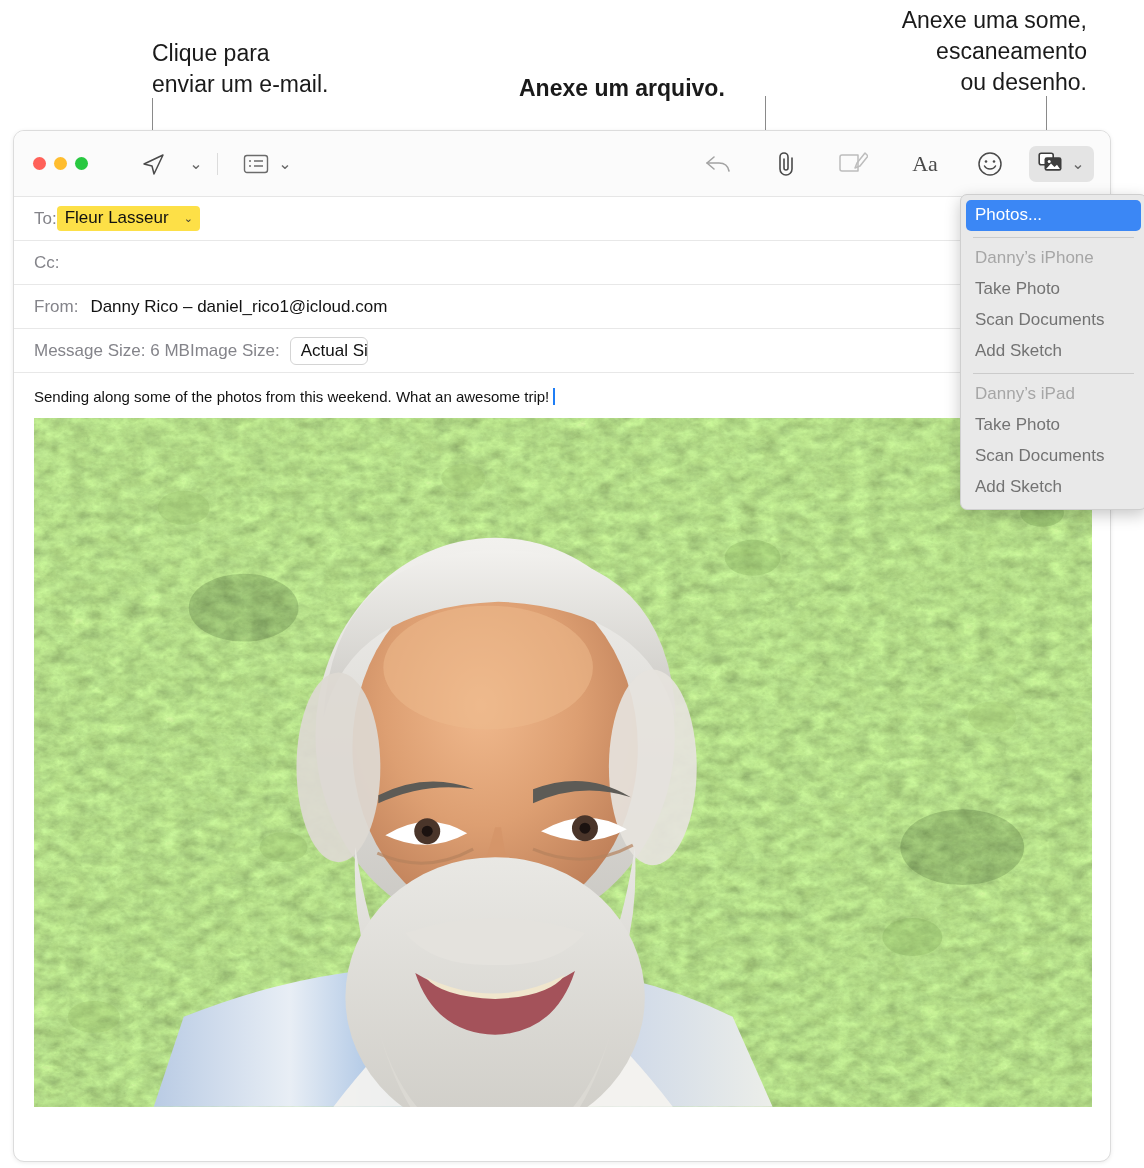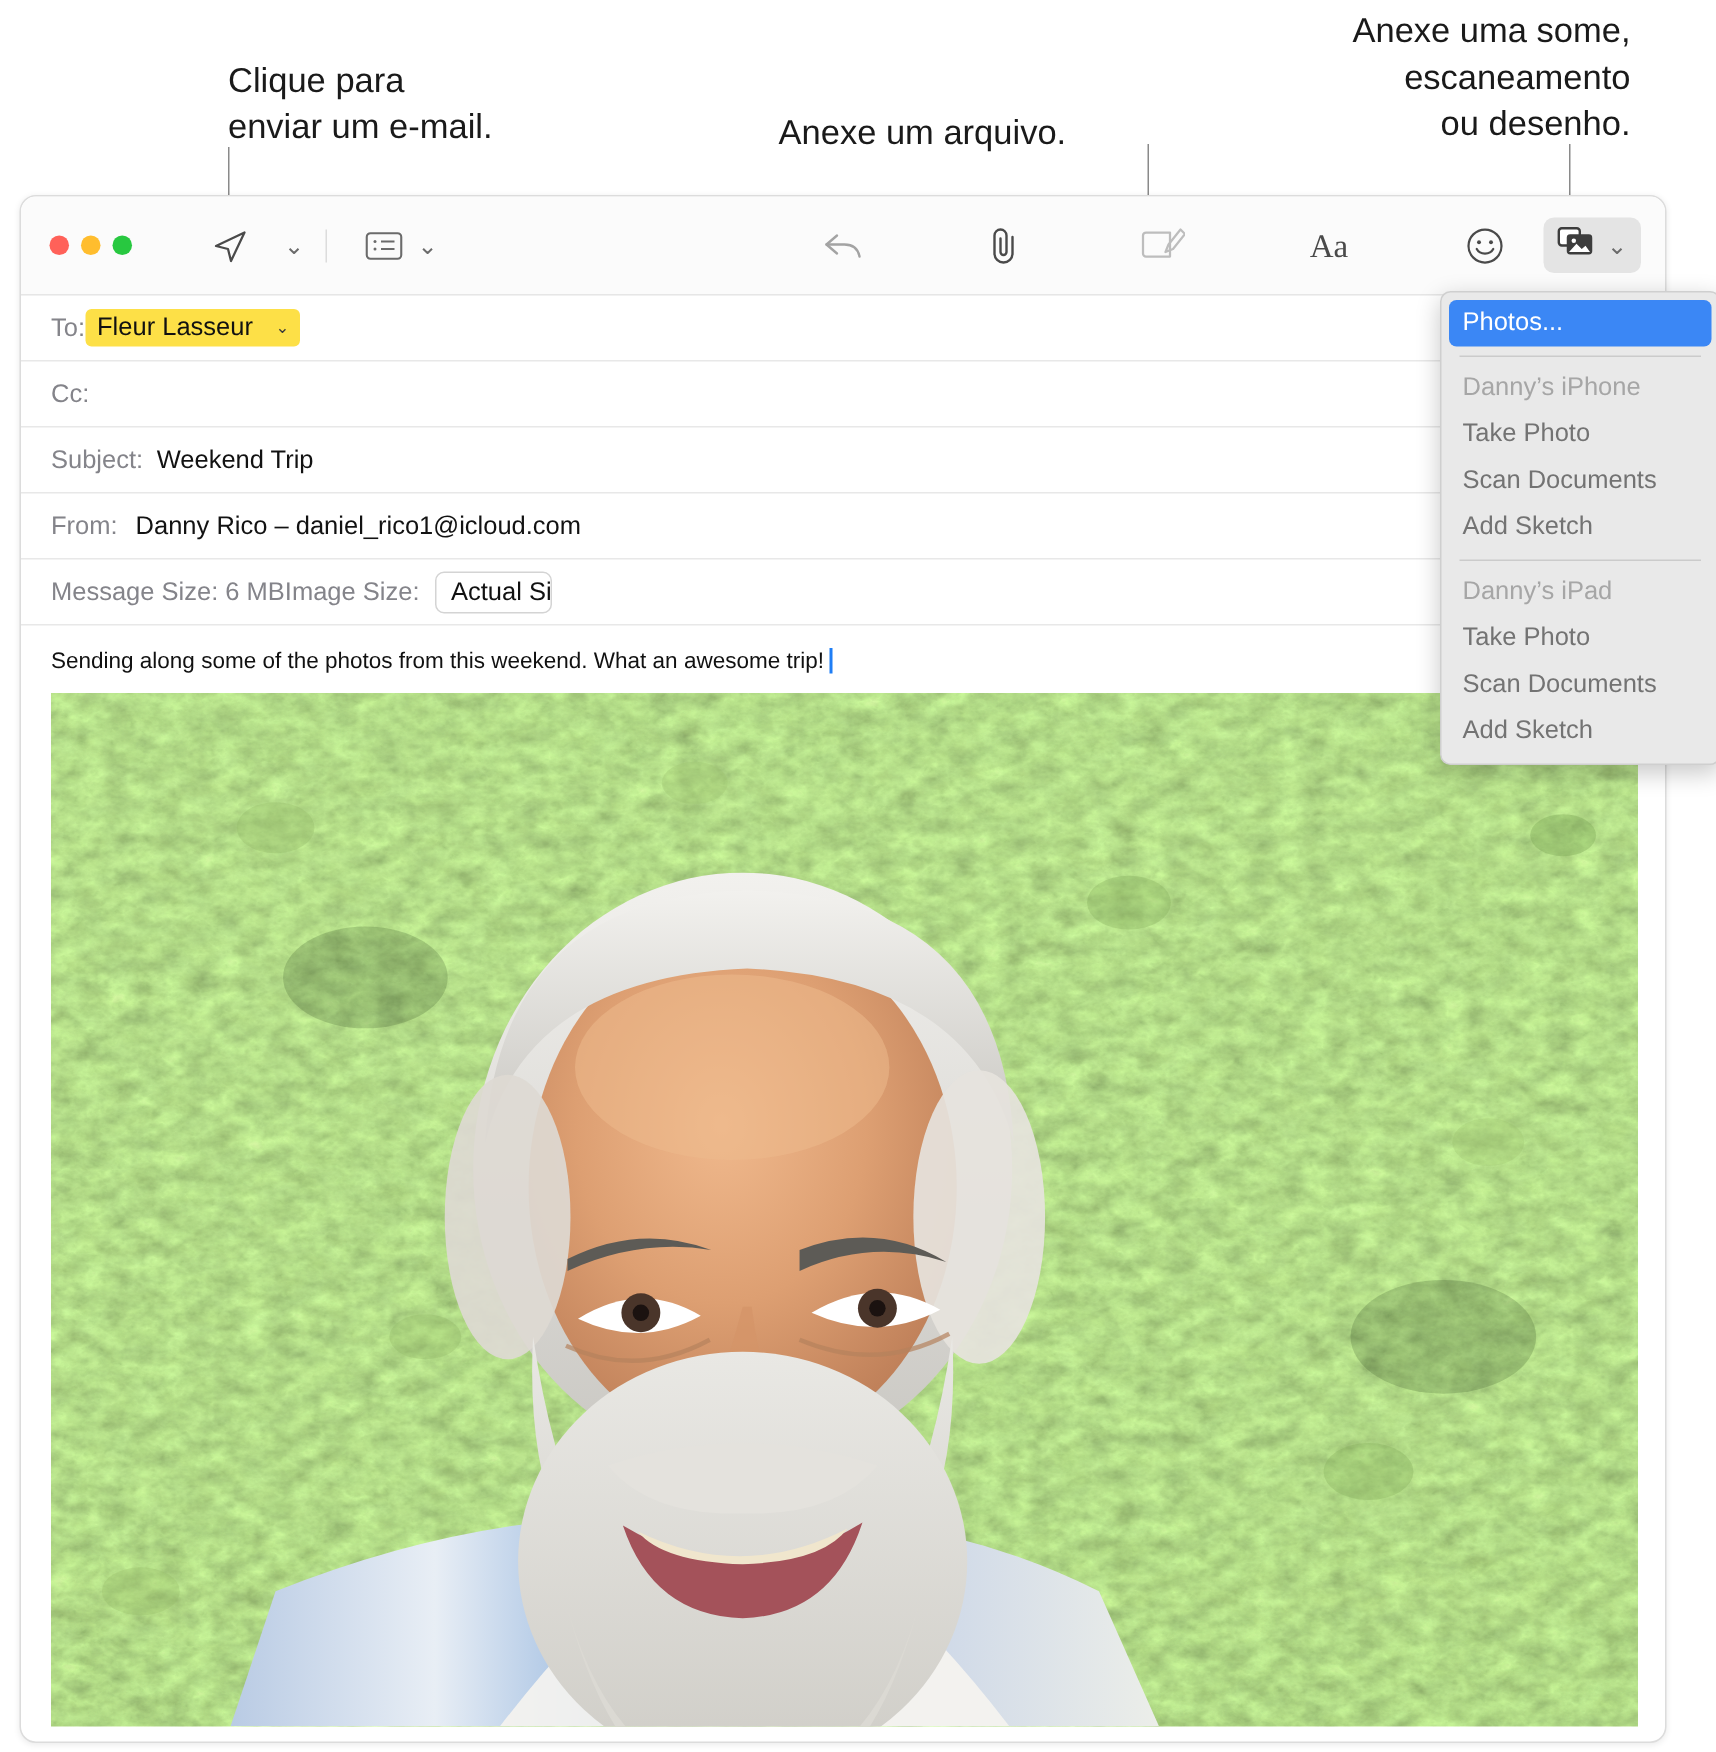--- a/index.html
+++ b/index.html
@@ -13,21 +13,21 @@
 
   
   .callout {
     position: absolute;
     font-size: 23px;
     line-height: 31px;
     color: #1a1a1a;
     white-space: pre-line;
   }
   #callout-send   { left: 152px; top: 38px; text-align: left; }
-  #callout-file   { left: 519px; top: 73px; text-align: center; }
+  #callout-file   { left: 519px; top: 73px; text-align: center; font-weight: bold; }
   #callout-photo  { left: 805px; top: 5px; width: 282px; text-align: right; }
 
   .leader {
     position: absolute;
     width: 1px;
     background: #8a8a8a;
   }
   #leader-send  { left: 152px; top: 98px;  height: 56px; }
   #leader-file  { left: 765px; top: 96px;  height: 58px; }
   #leader-photo { left: 1046px; top: 96px; height: 50px; }
@@ -56,21 +56,20 @@
   .traffic { display: flex; gap: 8px; margin-left: 19px; }
   .light { width: 13px; height: 13px; border-radius: 50%; }
   .light.red { background: #ff6159; }
   .light.yellow { background: #ffbd2e; }
   .light.green { background: #28c840; }
 
   .tb-btn {
     display: flex; align-items: center; justify-content: center;
     background: none; border: none; cursor: default;
     color: #4a4a4a;
-    margin-left: 39px;
   }
   #send-btn { margin-left: 51px; width: 30px; height: 30px; }
   .chev { width: 18px; height: 18px; display:flex; align-items:center; justify-content:center; color:#6b6b6b; }
   #send-chev { margin-left: 18px; }
   .tb-sep { width: 1px; height: 22px; background: #dcdcdc; margin-left: 12px; }
   #tmpl-btn { margin-left: 24px; width: 28px; height: 24px; }
   #tmpl-chev { margin-left: 6px; }
 
   #tb-right { margin-left: auto; display: flex; align-items: center; gap: 0; padding-right: 16px; }
   #reply-btn   { width: 34px; height: 30px; margin-right: 36px; color:#9b9b9b; }
@@ -247,24 +246,20 @@
         <span>Fleur Lasseur</span>
         <span class="tkchev">⌄</span>
       </span>
     </div>
 
     <div class="field-row" id="row-cc">
       <span class="flabel">Cc:</span>
       <span class="fvalue" style="margin-left:10px"></span>
     </div>
 
-    <div class="field-row" id="row-subject">
-      <span class="flabel">Subject:</span>
-      <span class="fvalue">Weekend Trip</span>
-    </div>
 
     <div class="field-row" id="row-from">
       <span class="flabel">From:</span>
       <span class="fvalue">Danny Rico – daniel_rico1@icloud.com</span>
     </div>
 
     <div class="field-row" id="row-size">
       <span class="flabel">Message Size: 6 MB</span>
       <span id="imgsize-wrap">
         <span class="flabel">Image Size:</span>

